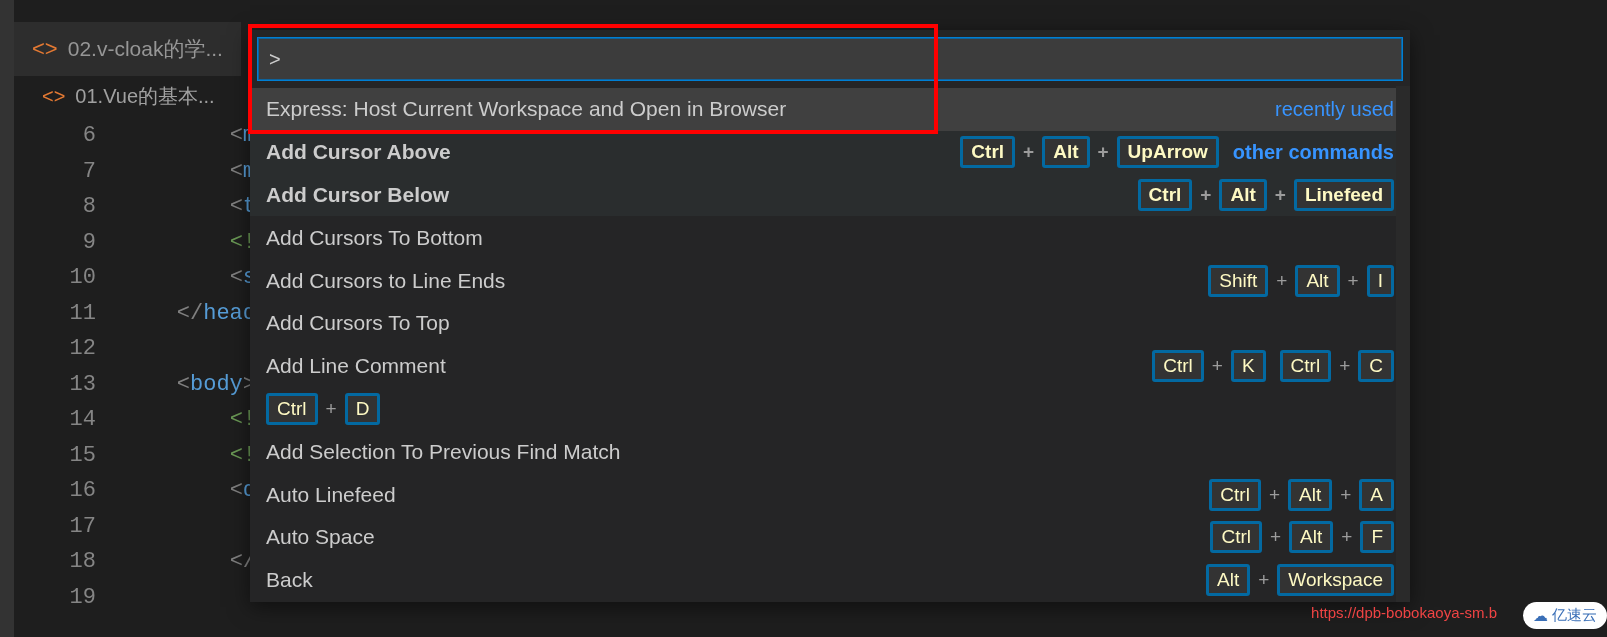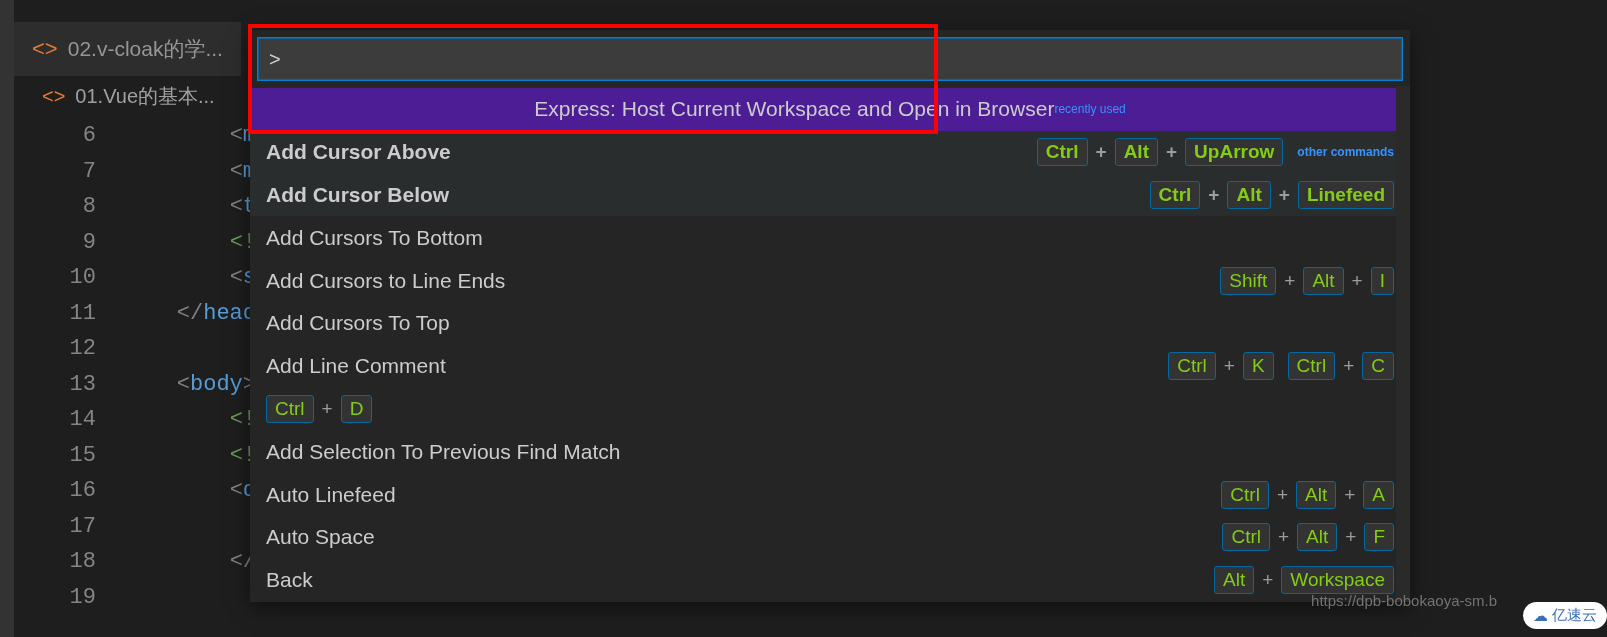--- a/index.html
+++ b/index.html
@@ -83,54 +83,54 @@
 }
 .palette-list { }
 .palette-row {
   display: flex;
   align-items: center;
   height: 42.8px;
   padding: 0 16px;
   color: #cccccc;
   justify-content: space-between;
 }
-.palette-row.selected { background: #4c1d95; justify-content: center; }
+.palette-row.selected { background: #404040; }
 .palette-row.hover { background: #2a2d2e; font-weight: bold; }
 .row-label { font-size: 21px; white-space: nowrap; }
 .row-right { display: flex; align-items: center; gap: 14px; }
-.group-label { color: #3794ff; font-size: 12px; white-space: nowrap; }
+.group-label { color: #3794ff; font-size: 20px; white-space: nowrap; }
 .kbd-seq { display: flex; gap: 8px; align-items: center; }
 .kbd {
   background: #333333;
-  border: 1px solid #0369a1;
+  border: 3px solid #0369a1;
   border-radius: 3px;
   padding: 2px 8px;
   font-size: 19px;
-  color: #84cc16;
+  color: #fef9c3;
 }
 .plus { color: #9c9c9c; font-size: 19px; }
 .highlight-box {
   position: absolute;
   left: 248px; top: 24px; width: 690px; height: 110px;
   border: 4px solid #ff0000;
   z-index: 20; pointer-events: none;
 }
 .scrollbar {
   position: absolute;
   right: 0; top: 56px; width: 14px; bottom: 0;
   background: #2a2a2a;
 }
 .watermark {
   position: absolute;
   right: 0; bottom: 8px;
   display: flex; align-items: center; gap: 8px;
   font-size: 14px; color: #7a7a7a;
   z-index: 30;
 }
-.watermark-url { position:absolute; right: 110px; bottom: 28px; font-size: 15px; color: #737373; z-index:30;}
+.watermark-url { position:absolute; right: 110px; bottom: 16px; font-size: 15px; color: #ef4444; z-index:30;}
 .cloud-badge {
   background: #ffffff; color: #3a6fb7;
   border-radius: 14px; padding: 4px 10px;
   display: flex; align-items: center; gap: 4px;
   font-size: 15px; font-weight: 500;
 }
 </style>
 </head>
 <body>
 

